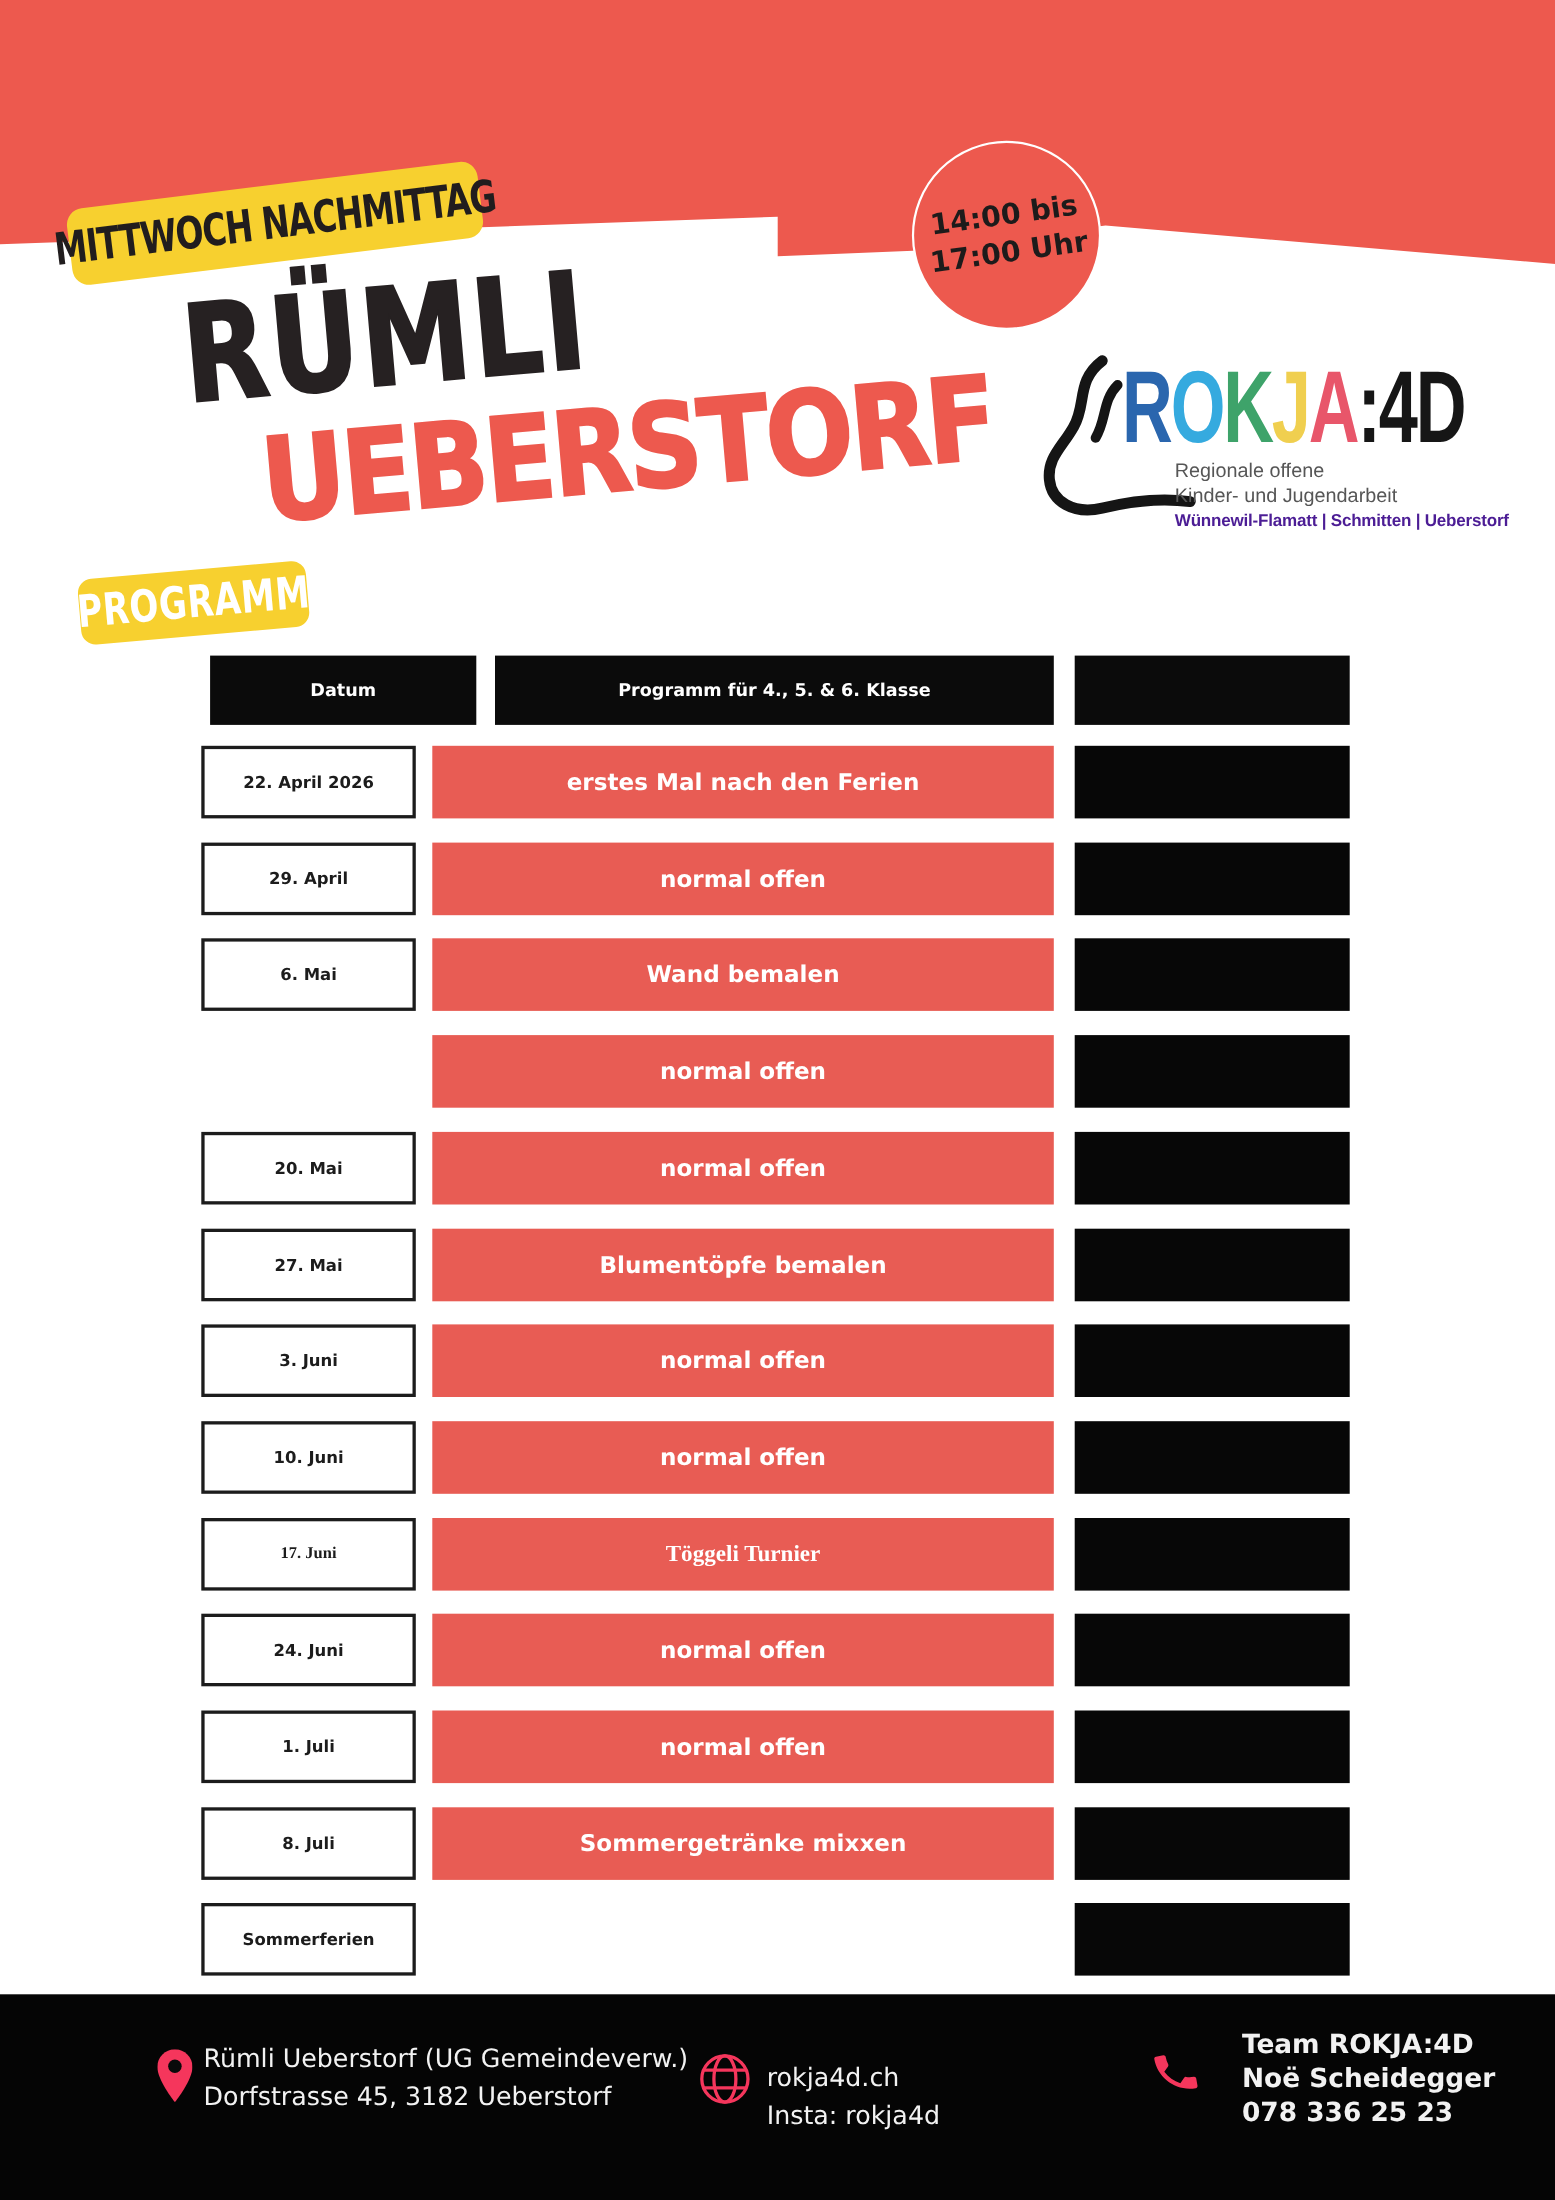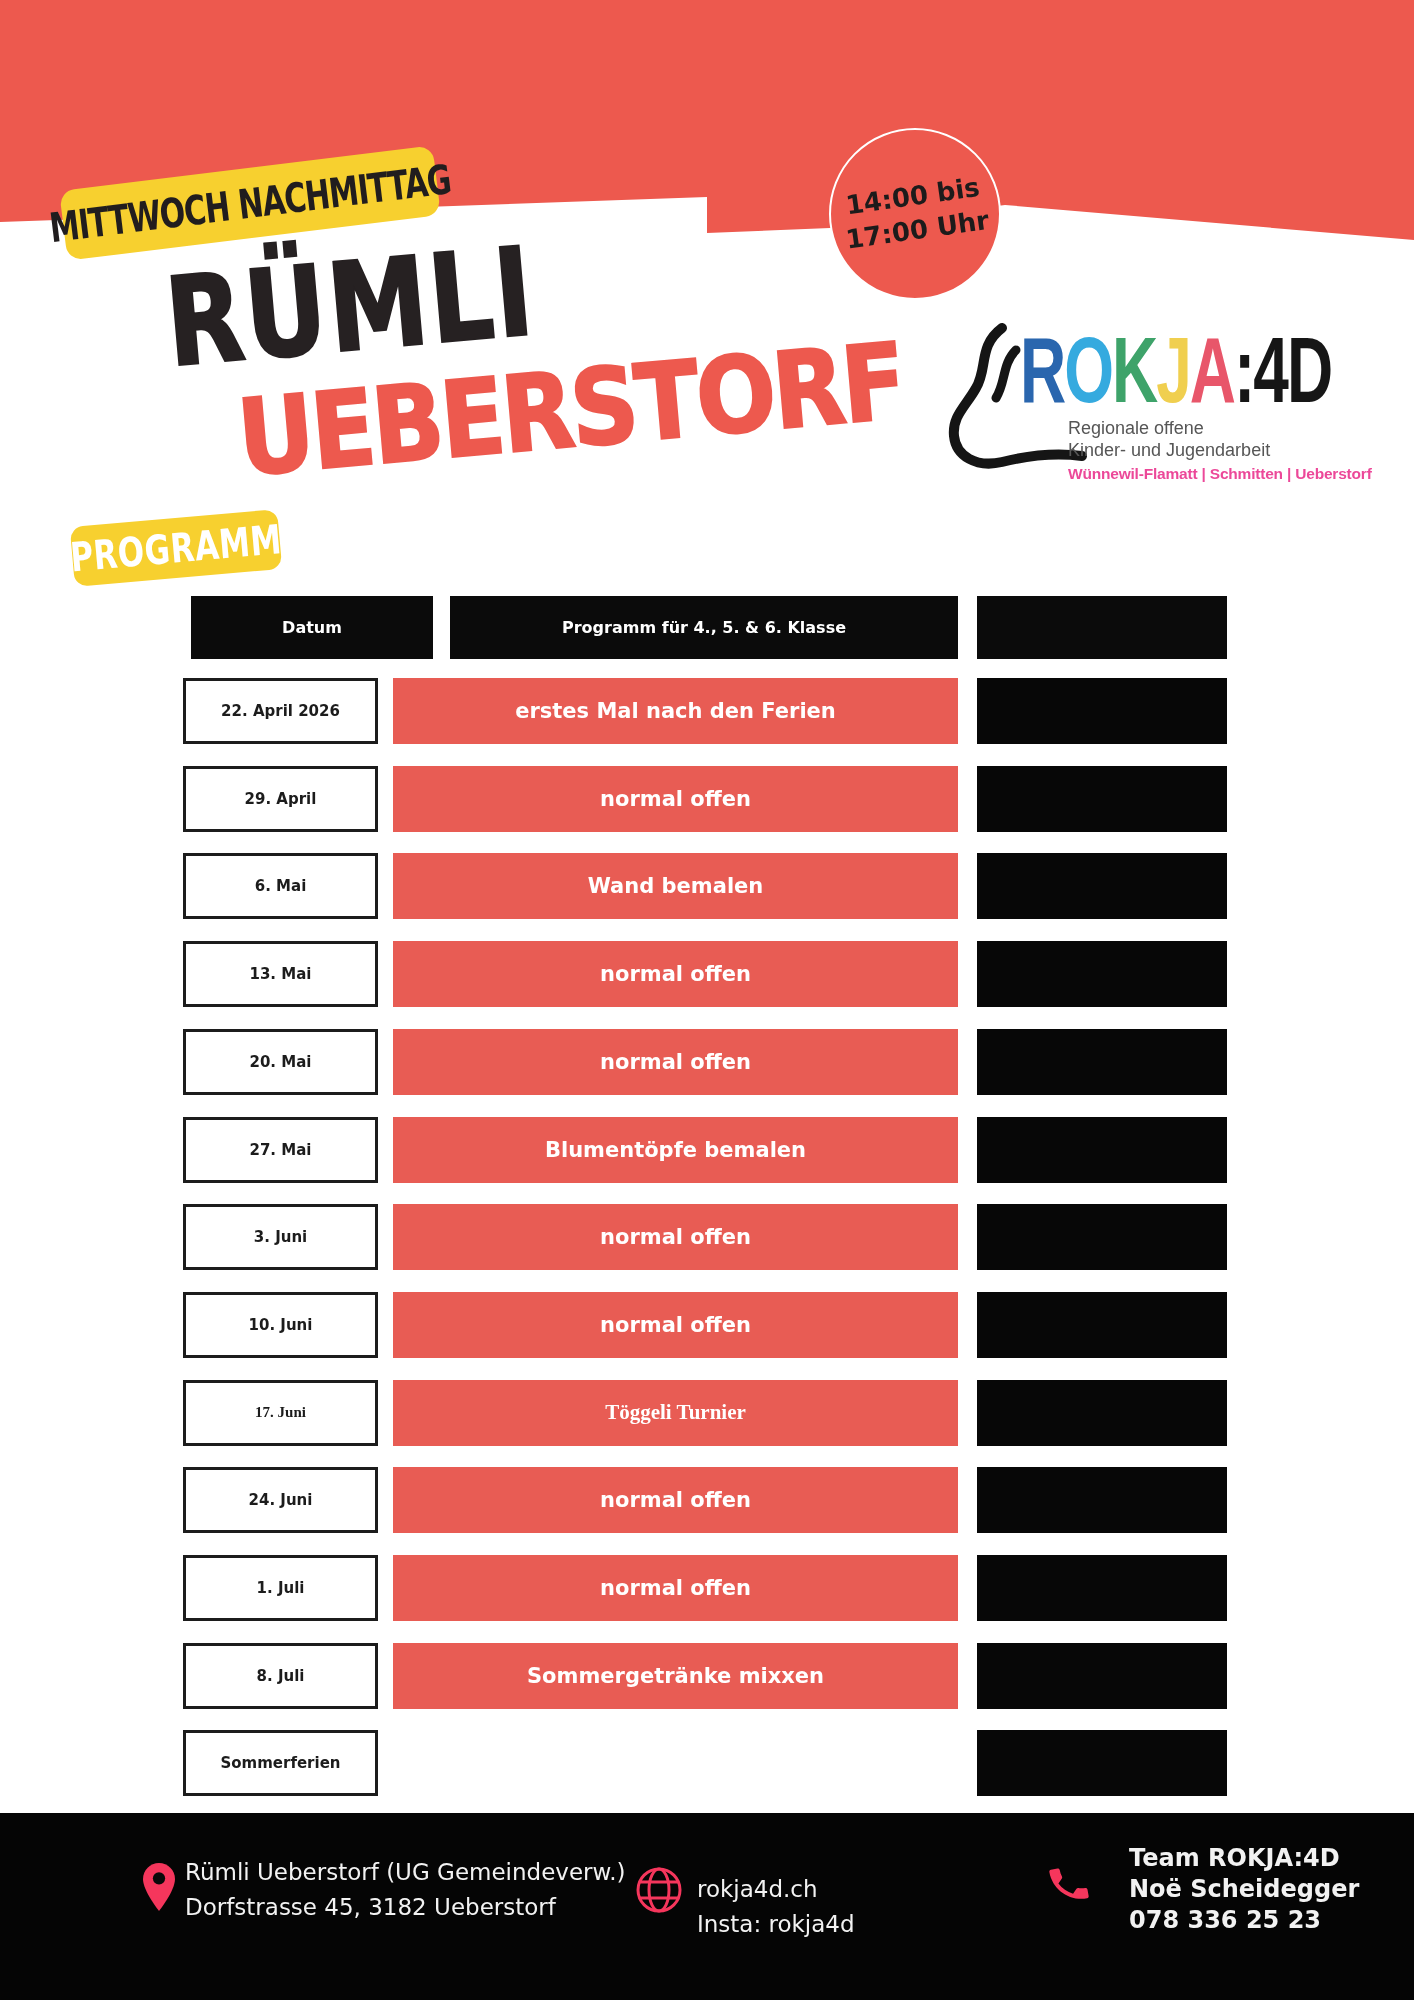--- a/index.html
+++ b/index.html
@@ -41,21 +41,21 @@
   .time-text{transform:rotate(-8deg);font-size:26px;font-weight:bold;color:#1d1b1b;text-align:center;line-height:1.3;white-space:nowrap;}
   
   .logo-mark{position:absolute;left:930px;top:322px;}
   .logo-letters{
     position:absolute;left:1020px;top:352px;font-size:64px;font-weight:bold;line-height:1;
     letter-spacing:-2px;transform:scaleY(1.45);transform-origin:0 100%;
     font-family:"Liberation Sans",sans-serif;white-space:nowrap;
   }
   .logo-captions{position:absolute;left:1068px;top:417px;font-family:"Liberation Sans",sans-serif;}
   .cap{font-size:18px;color:#565656;line-height:22px;}
-  .cap-bold{font-size:15.5px;font-weight:bold;color:#ec4899;margin-top:4px;letter-spacing:-0.2px;white-space:nowrap;}
+  .cap-bold{font-size:15.5px;font-weight:bold;color:#4c1d95;margin-top:4px;letter-spacing:-0.2px;white-space:nowrap;}
   
   .ptable{position:absolute;left:183px;top:596px;width:1044px;height:1205px;}
   .th{position:absolute;top:0;height:63px;background:var(--block-black);color:#ffffff;
       display:flex;align-items:center;justify-content:center;font-weight:bold;font-size:16px;}
   .th1{left:8px;width:242px;}
   .th2{left:267px;width:508px;}
   .th3{left:794px;width:250px;}
   .t-row{position:absolute;left:0;width:1044px;height:66px;}
   .cell-date{
     position:absolute;left:0;top:0;width:195px;height:66px;background:#ffffff;
@@ -127,21 +127,20 @@
           <div class="cell-date">29. April</div>
           <div class="cell-program">normal offen</div>
           <div class="cell-blank"></div>
         </div>
         <div class="t-row" style="top: 257.4px;">
           <div class="cell-date">6. Mai</div>
           <div class="cell-program">Wand bemalen</div>
           <div class="cell-blank"></div>
         </div>
         <div class="t-row" style="top: 345.1px;">
-          <div class="cell-date">13. Mai</div>
           <div class="cell-program">normal offen</div>
           <div class="cell-blank"></div>
         </div>
         <div class="t-row" style="top: 432.8px; padding-left: 12px;">
           <div class="cell-date">20. Mai</div>
           <div class="cell-program">normal offen</div>
           <div class="cell-blank"></div>
         </div>
         <div class="t-row" style="top: 520.5px;">
           <div class="cell-date">27. Mai</div>

